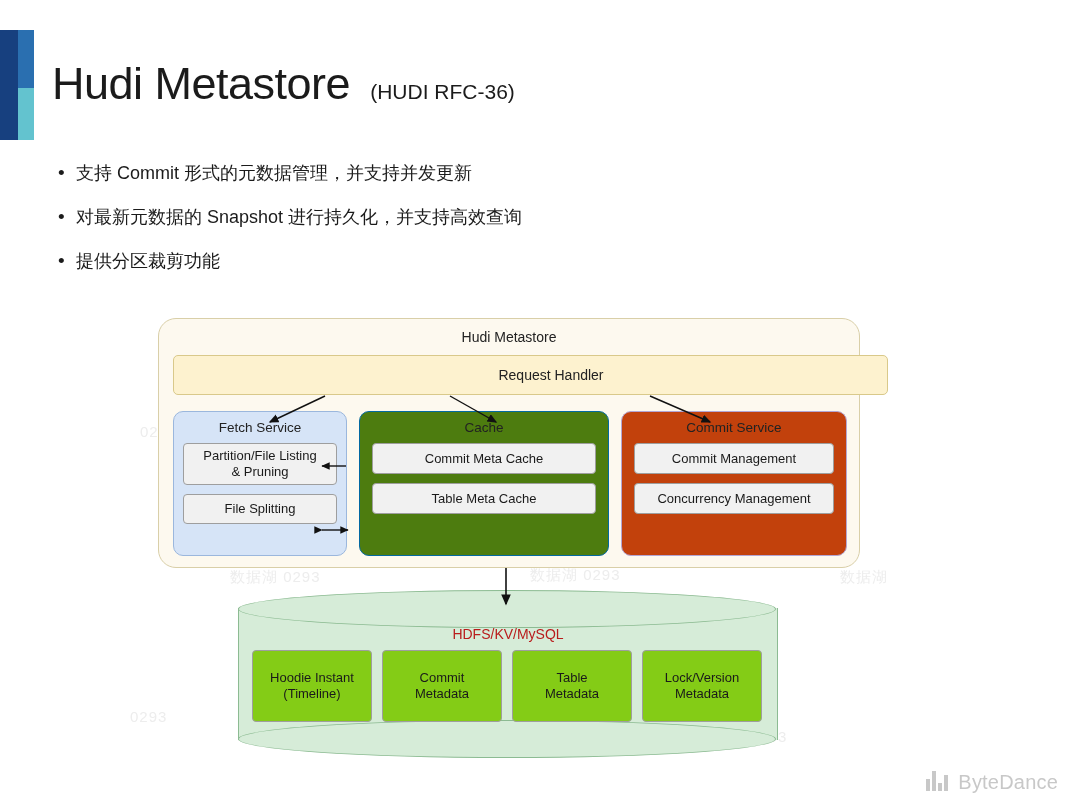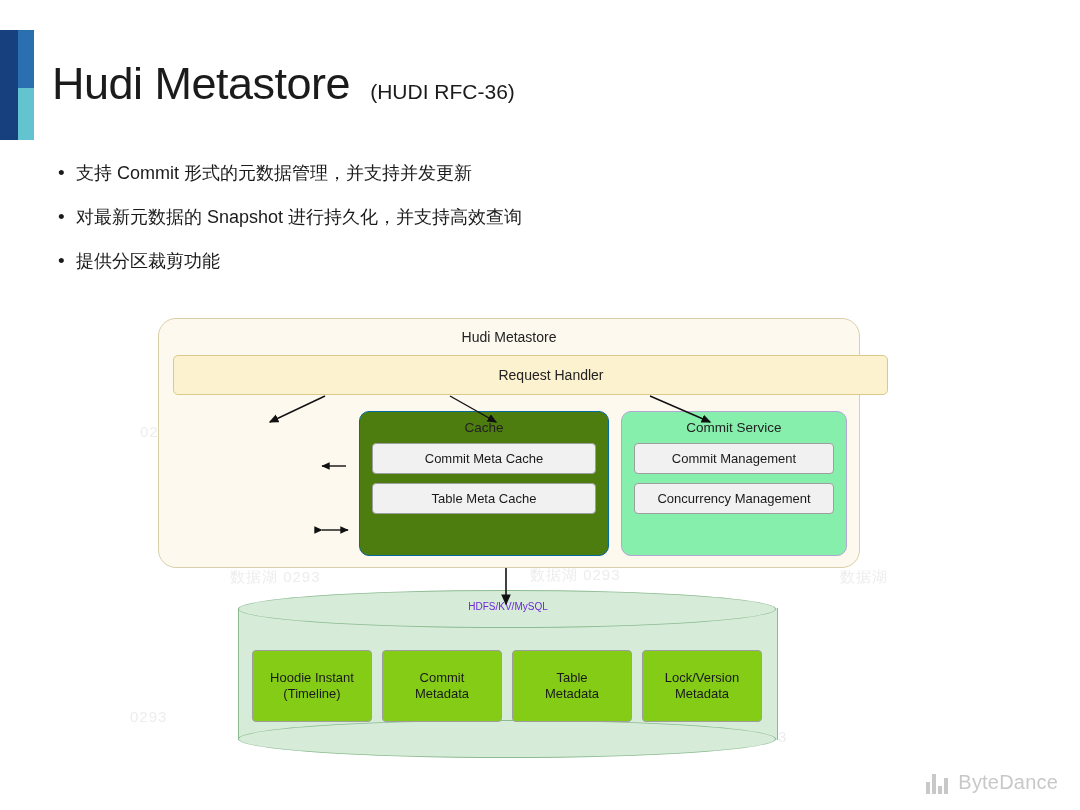--- a/index.html
+++ b/index.html
@@ -165,21 +165,21 @@
     left: 200px;
     width: 248px;
     height: 143px;
     background: #4d7c0f;
     border: 1px solid #0369a1;
   }
   .svc-commit {
     left: 462px;
     width: 224px;
     height: 143px;
-    background: #86efac;
+    background: #c2410c;
     border: 1px solid #b3a6d4;
   }
 
   .item {
     background: #f1f1f1;
     border: 1px solid #9e9e9e;
     border-radius: 4px;
     font-size: 13px;
     color: #1a1a1a;
     display: flex;
@@ -227,26 +227,26 @@
     left: 0; top: 130px;
     width: 538px;
     height: 38px;
     background: #d6ecd8;
     border: 1px solid #8cbb92;
     border-radius: 50%;
     box-sizing: border-box;
   }
   .storage-title {
     position: absolute;
-    top: 11px;
+    top: 36px;
     left: 0;
     width: 100%;
     text-align: center;
-    font-size: 10px;
-    color: #6d28d9;
+    font-size: 14px;
+    color: #b91c1c;
   }
   .storage-items {
     position: absolute;
     top: 60px;
     left: 14px;
     width: 510px;
     display: flex;
     justify-content: space-between;
   }
   .storage-items .item {
@@ -264,21 +264,21 @@
     height: 450px;
     pointer-events: none;
   }
 
   
   .footer-logo {
     position: absolute;
     right: 22px;
     bottom: 16px;
     display: flex;
-    align-items: flex-end;
+    align-items: flex-start;
     color: #c8c8c8;
   }
   .logo-bars {
     display: flex;
     align-items: flex-end;
     height: 20px;
     margin-right: 8px;
   }
   .logo-bars i {
     display: block;
@@ -333,20 +333,25 @@
   <span class="wm" style="left:-20px; top:390px;">0293</span>
   <span class="wm" style="left:690px; top:250px;">数据湖</span>
   <span class="wm" style="left:420px; top:405px;">0293</span>
   <span class="wm" style="left:200px; top:412px;">数据湖 0293</span>
   <span class="wm" style="left:600px; top:410px;">0293</span>
 
   <div class="metastore-box">
     <div class="metastore-title">Hudi Metastore</div>
     <div class="request-handler">Request Handler</div>
 
+    <div class="svc svc-fetch">
+      <div class="svc-title">Fetch Service</div>
+      <div class="item two-line">Partition/File Listing<br>&amp; Pruning</div>
+      <div class="item one-line">File Splitting</div>
+    </div>
 
     <div class="svc svc-cache">
       <div class="svc-title">Cache</div>
       <div class="item">Commit Meta Cache</div>
       <div class="item">Table Meta Cache</div>
     </div>
 
     <div class="svc svc-commit">
       <div class="svc-title">Commit Service</div>
       <div class="item">Commit Management</div>

